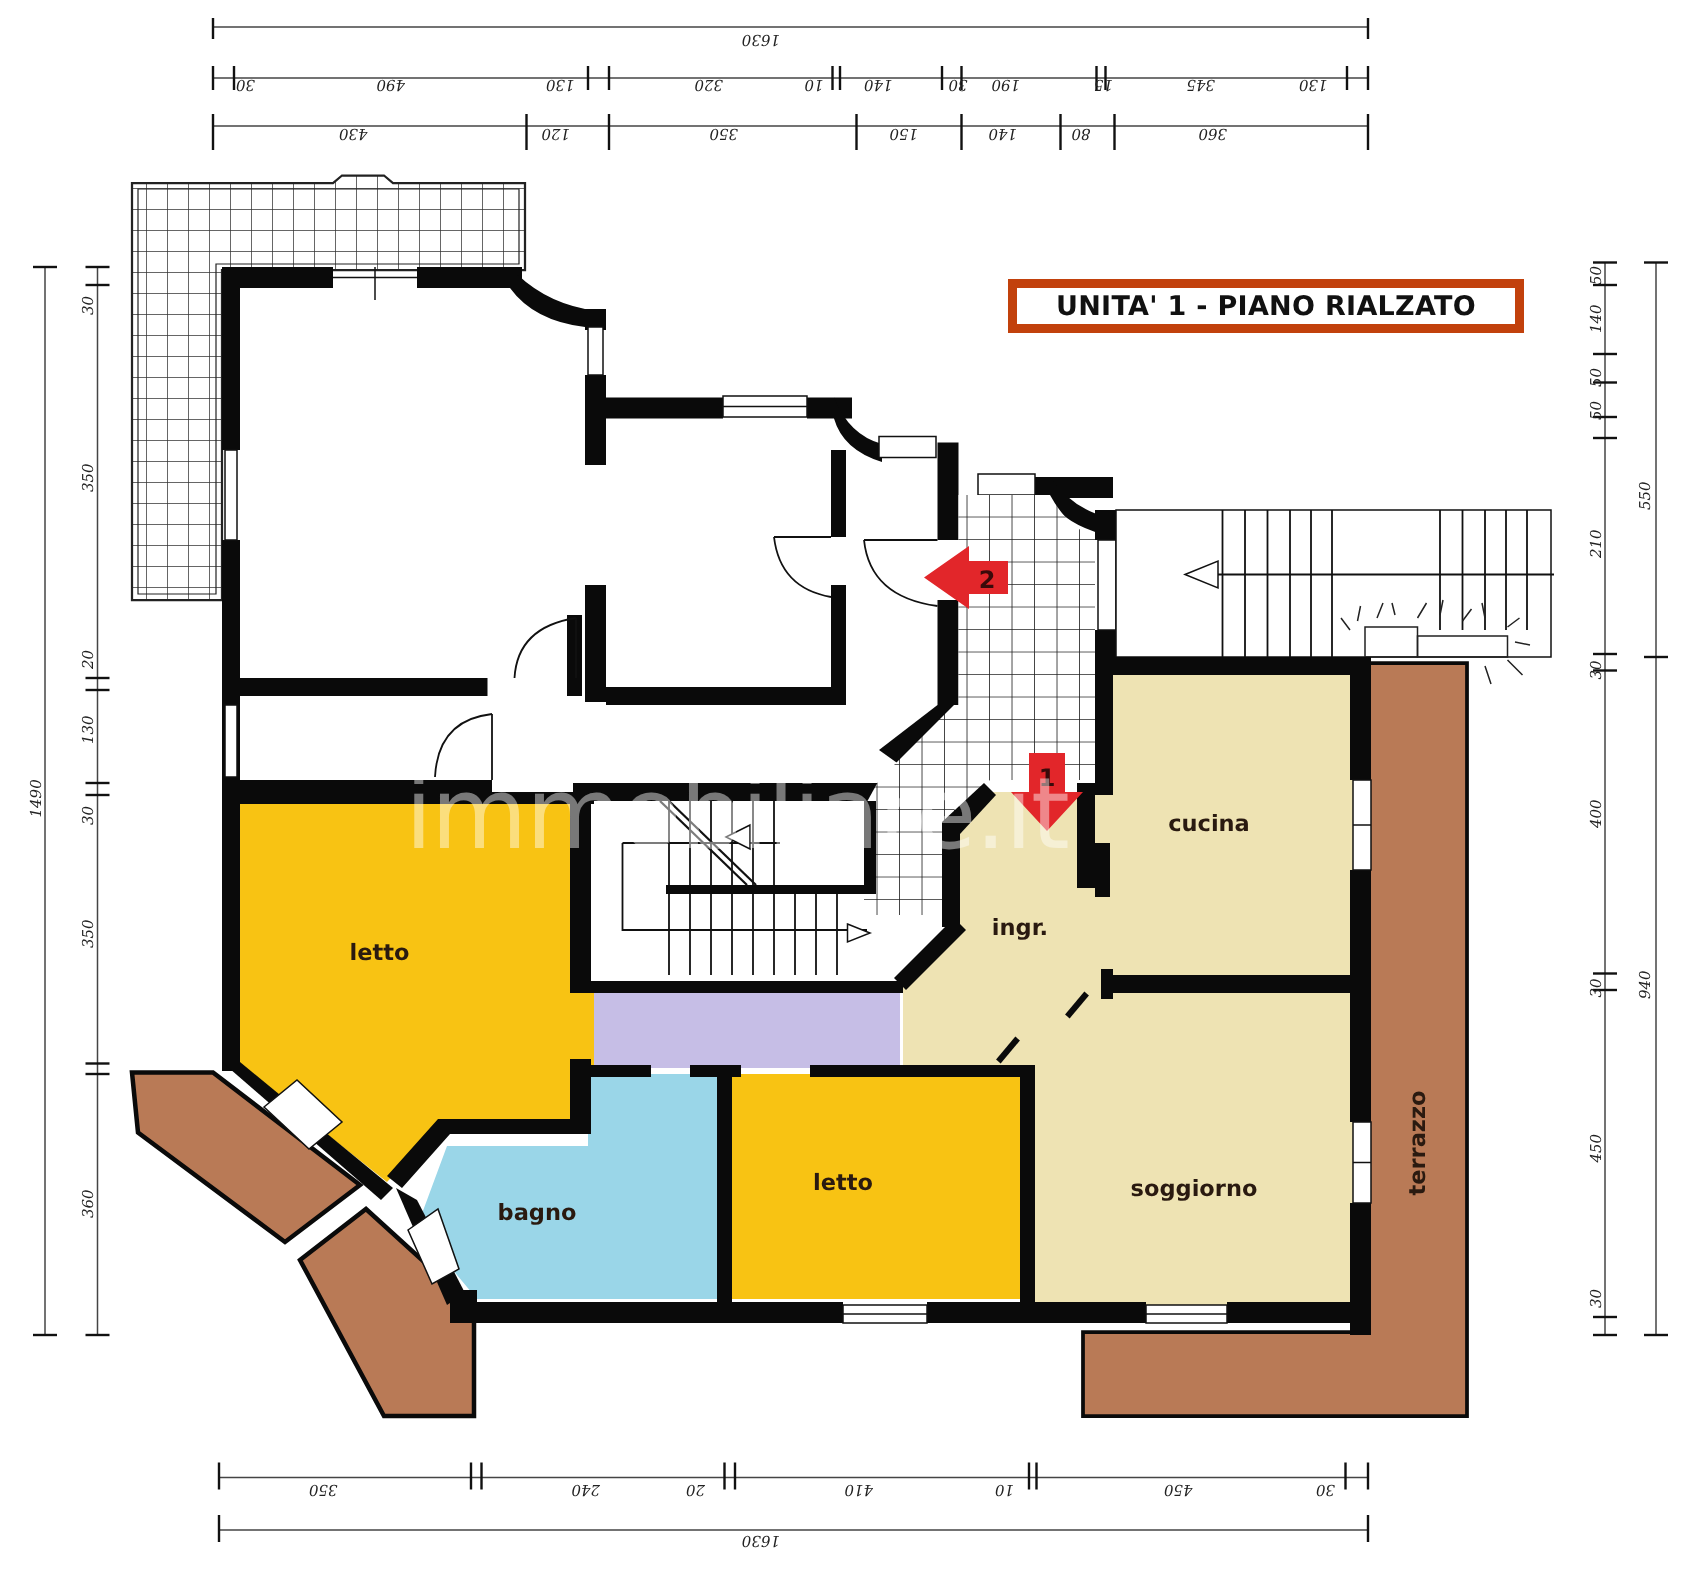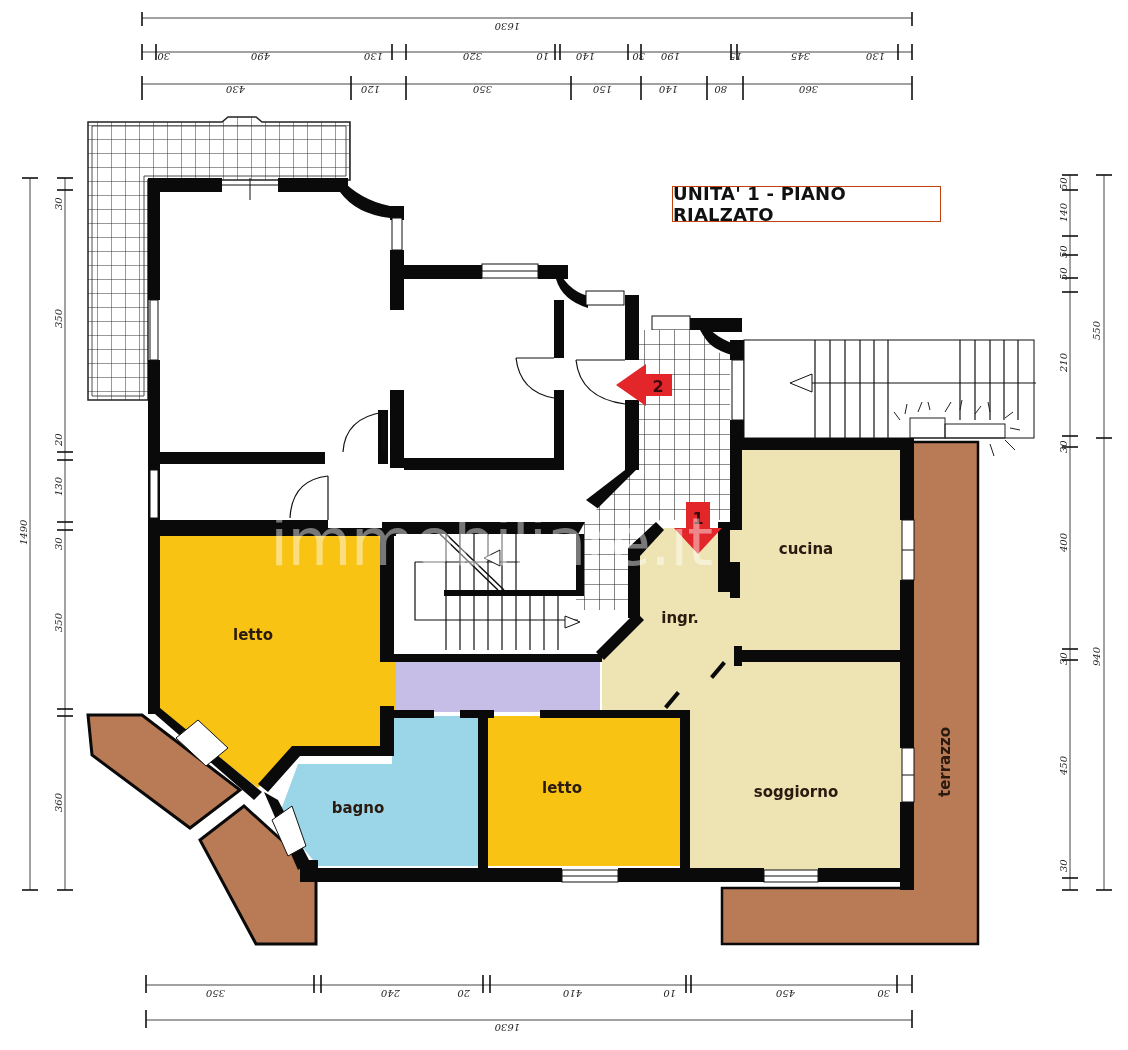--- a/index.html
+++ b/index.html
@@ -4,21 +4,21 @@
   <style>
     html, body { margin: 0; padding: 0; background: #ffffff; }
     body { width: 1128px; height: 1050px; position: relative; overflow: hidden; font-family: "Liberation Sans", sans-serif; }
     #plan { position: absolute; left: 0; top: 0; width: 1128px; height: 1050px; }
     .dim { font-family: "DejaVu Serif", serif; font-style: italic; font-size: 10px; fill: #222; }
     .dimline { stroke: #444; stroke-width: 1; fill: none; }
     .tick { stroke: #111; stroke-width: 1.6; }
     .wall { fill: #0a0a0a; }
     .room-label { font-family: "DejaVu Sans", sans-serif; font-weight: bold; font-size: 15px; fill: #2a1a10; }
     .thin { stroke: #111; stroke-width: 1.2; fill: none; }
-    .title-box { position: absolute; left: 672px; top: 186px; width: 269px; height: 36px; border: 1px solid #c2410c; background: #fff; box-sizing: border-box; display: flex; align-items: center; justify-content: center; }
+    .title-box { position: absolute; left: 672px; top: 186px; width: 344px; height: 36px; border: 6px solid #c2410c; background: #fff; box-sizing: border-box; display: flex; align-items: center; justify-content: center; }
     .title-text { font-family: "DejaVu Sans", sans-serif; font-weight: bold; font-size: 18px; color: #111; letter-spacing: 0.2px; }
     .watermark { position: absolute; left: 270px; top: 504px; font-family: "DejaVu Sans", sans-serif; font-weight: normal; font-size: 66px; color: rgba(255,255,255,0.45); letter-spacing: -1px; pointer-events: none; }
   </style>
 </head>
 <body>
 
 <svg id="plan" viewBox="0 0 1128 1050" xmlns="http://www.w3.org/2000/svg">
   <defs>
     <pattern id="tile" width="14" height="14" patternUnits="userSpaceOnUse">
       <rect width="14" height="14" fill="#fff"></rect>

